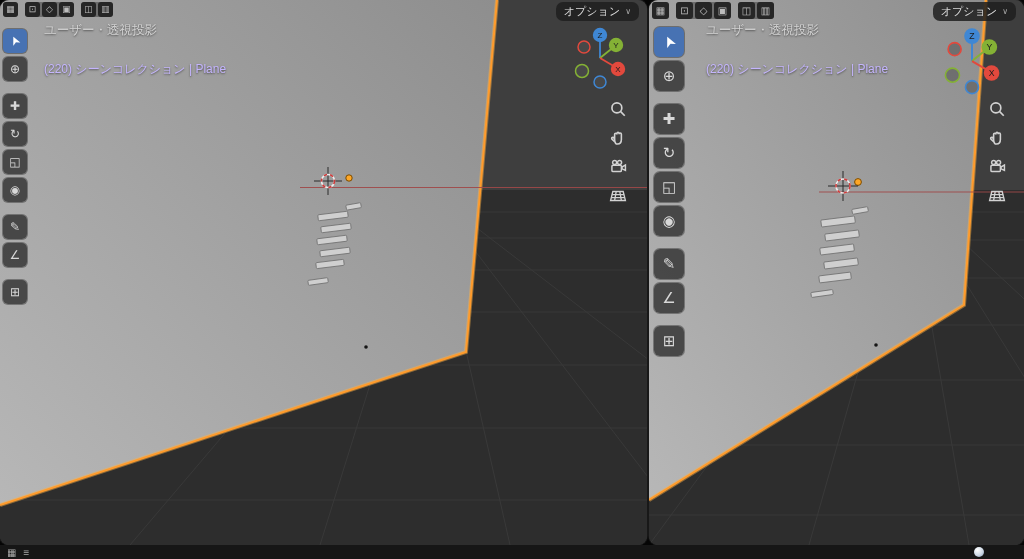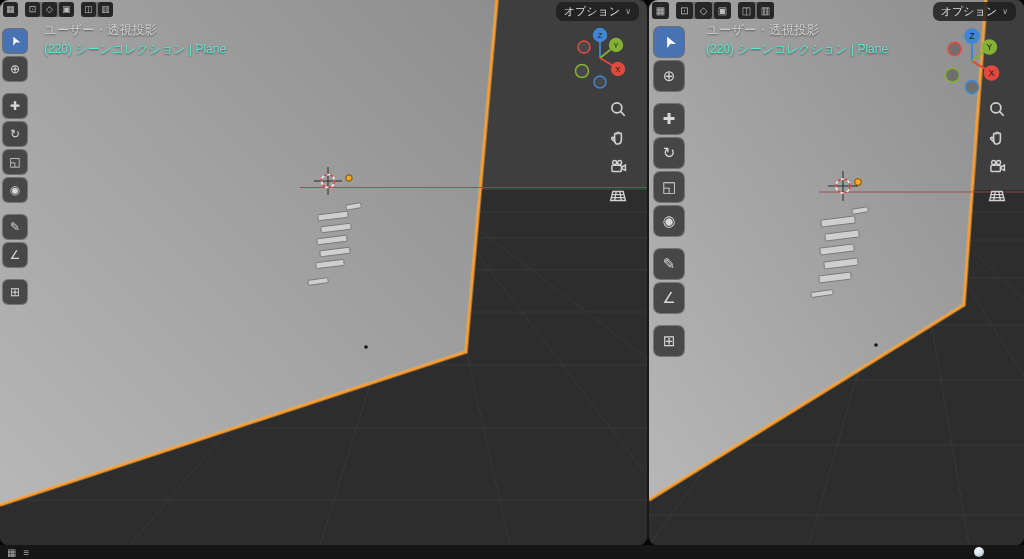--- a/index.html
+++ b/index.html
@@ -25,22 +25,22 @@
 
   .options{position:absolute;top:2px;right:8px;display:flex;align-items:center;gap:5px;
            background:#1f1f1fd9;border:none;border-radius:7px;color:#dcdcdc;
            font-size:11px;padding:2px 8px;cursor:default;font-family:inherit;}
   .options .chev{font-size:8px;color:#a8a8a8;}
 
   
   .overlay{position:absolute;top:22px;color:#d4d4d4;text-shadow:0 1px 2px #00000088;pointer-events:none;}
   .vp-left .overlay{left:44px;}
   .vp-right .overlay{left:57px;}
-  .ov1{font-size:12.5px;margin-bottom:2px;}
-  .ov2{font-size:12px;color:#5eead4;}
+  .ov1{font-size:12.5px;margin-bottom:22px;}
+  .ov2{font-size:12px;color:#c4b5fd;}
 
   
   .toolbar{position:absolute;display:flex;flex-direction:column;gap:4px;}
   .vp-left .toolbar{left:3px;top:29px;}
   .vp-right .toolbar{left:5px;top:27px;}
   .tool{width:24px;height:24px;border:none;border-radius:5px;background:#2e2e2ecc;
         color:#d8d8d8;font-size:12px;padding:0;display:flex;align-items:center;
         justify-content:center;cursor:default;box-shadow:0 0 0 1px #1f1f1f66;}
   .vp-right .tool{width:30px;height:30px;font-size:15px;border-radius:6px;}
   .tool.active{background:#4772b3;color:#fff;}

